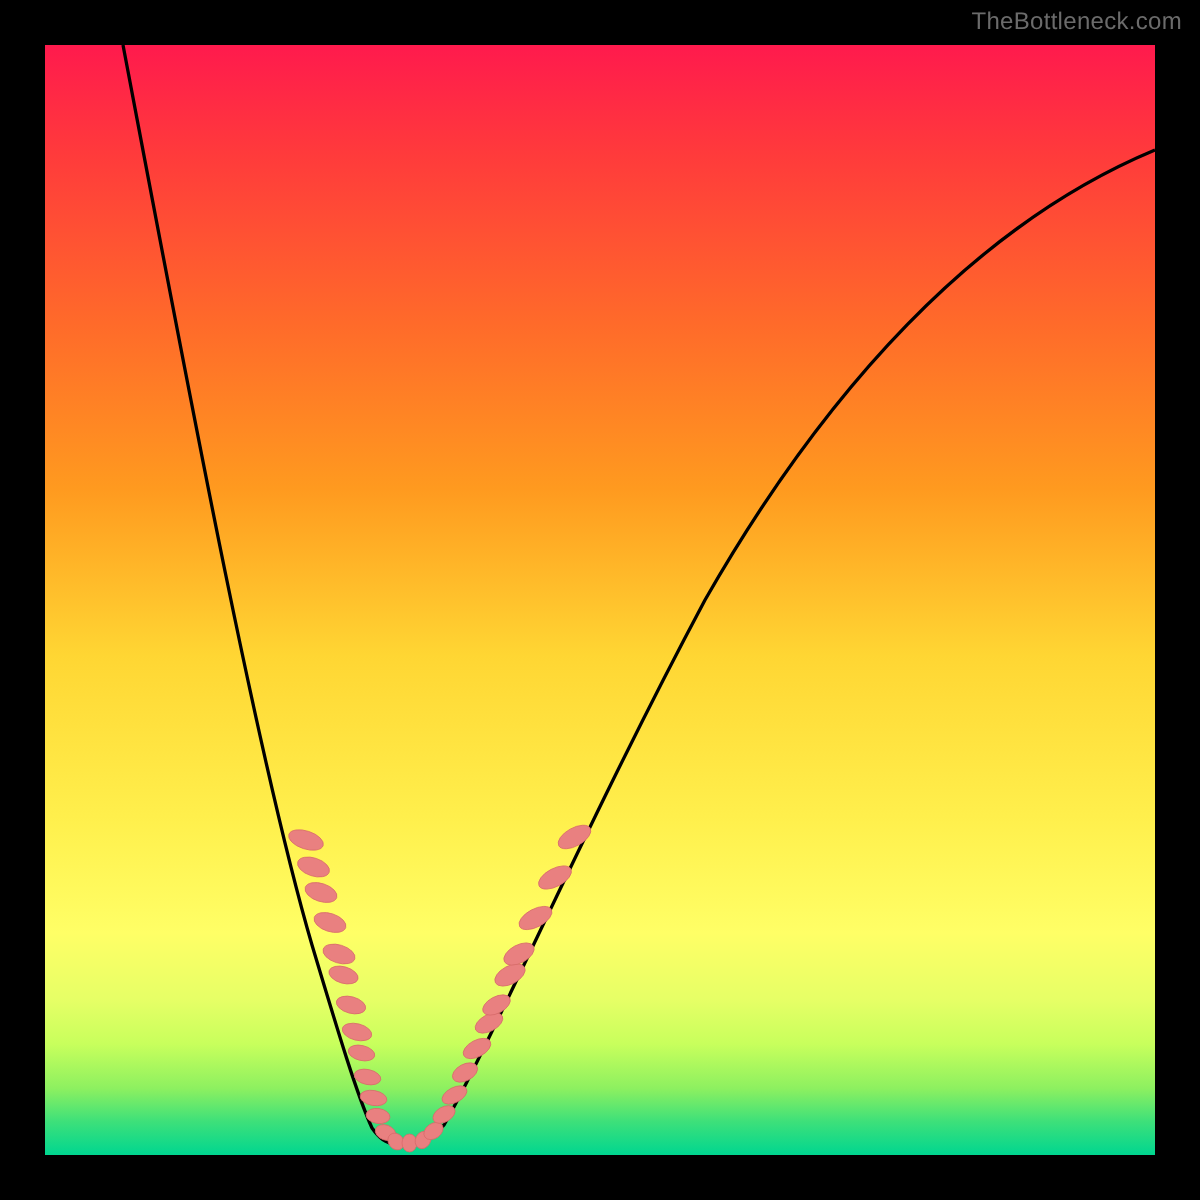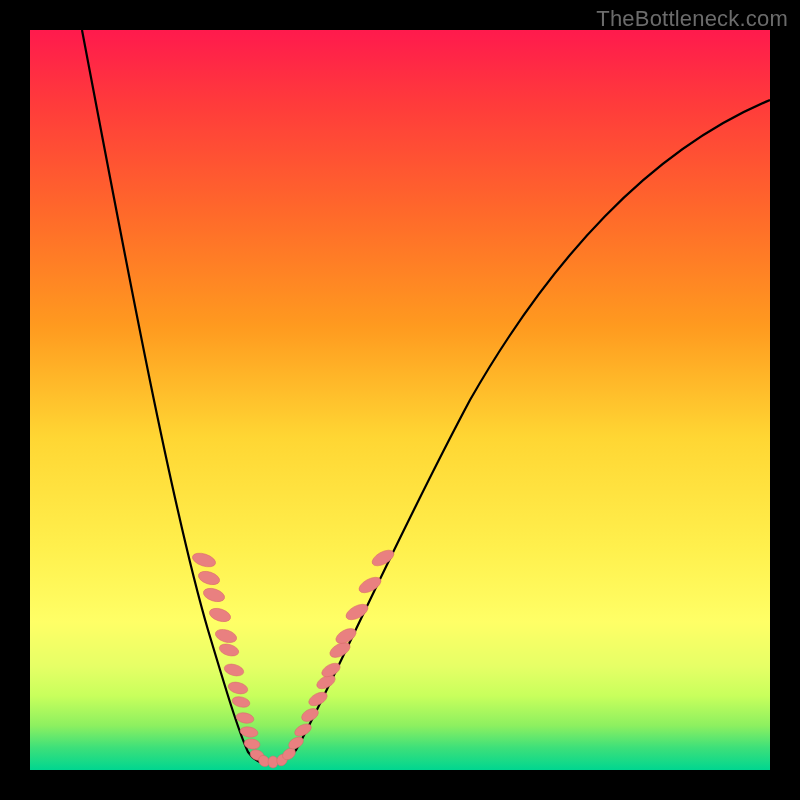--- a/index.html
+++ b/index.html
@@ -44,21 +44,21 @@
       #8df060 94%,
       #3de07a 97%,
       #00d690 100%
     );
   }
   .watermark {
     position: absolute;
     top: 6px;
     right: 12px;
     color: #6b6b6b;
-    font-size: 22px;
+    font-size: 16px;
     font-weight: 500;
     letter-spacing: 0.2px;
     user-select: none;
   }
   svg {
     position: absolute;
     inset: 0;
   }
   .curve {
     fill: none;

